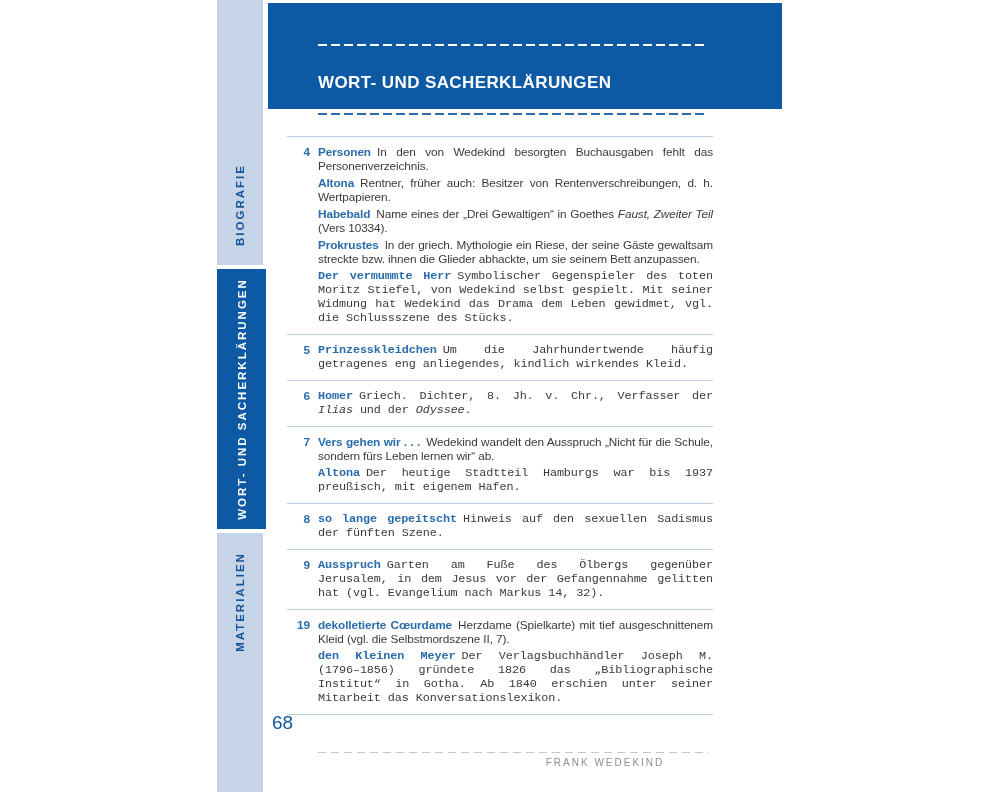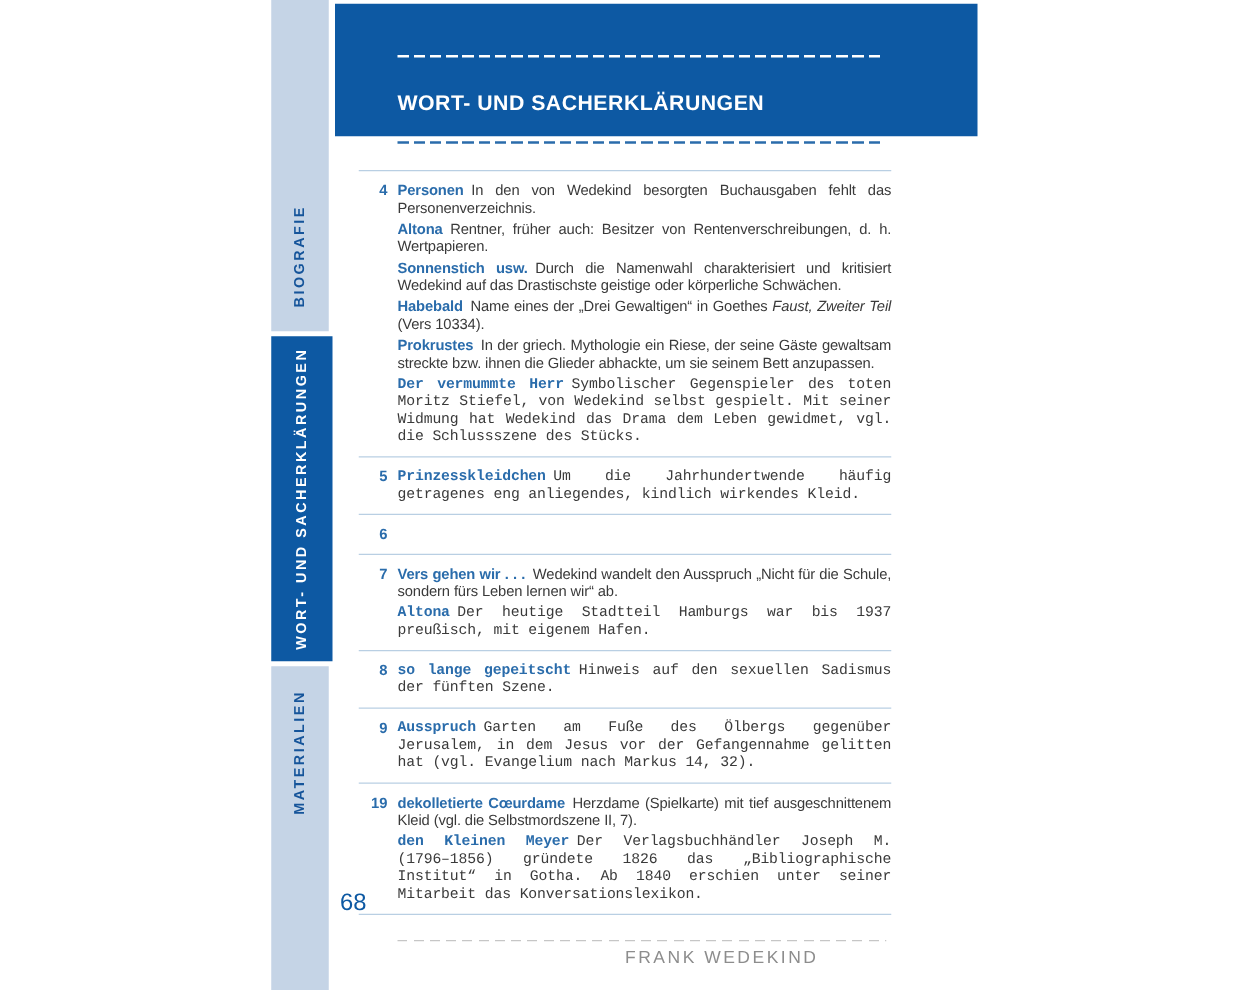--- a/index.html
+++ b/index.html
@@ -82,22 +82,22 @@
   
   .footer-dash{
     position:absolute;left:318px;top:752px;width:391px;height:1px;
     background:repeating-linear-gradient(90deg,#c6c6c6 0 8px,transparent 8px 13px);
   }
   .page-num{
     position:absolute;left:272px;top:712px;
     color:var(--brand);font-weight:normal;font-size:19px;
   }
   .footer-author{
-    position:absolute;left:500px;top:757px;width:210px;text-align:left;
-    color:#8d8d8d;font-size:14px;letter-spacing:2px;
+    position:absolute;left:500px;top:757px;width:210px;text-align:center;
+    color:#8d8d8d;font-size:10px;letter-spacing:2px;
   }
 </style>
 </head>
 <body>
 
 <nav id="sidebar">
   <div class="tab">
     <span class="vtext">BIOGRAFIE</span>
   </div>
 
@@ -117,39 +117,41 @@
 <div class="dash blue-dash"></div>
 
 <main class="content" id="entries">
   <section class="group">
     <div class="num">4</div>
     <div class="items">
   <p><span class="term">Personen</span><span class="expl">In den von Wedekind besorgten Buchausgaben fehlt das Personenver­zeichnis.</span></p>
 
   <p><span class="term">Altona</span><span class="expl">Rentner, früher auch: Besitzer von Rentenverschreibungen, d. h. Wert­papieren.</span></p>
 
-  <p><span class="term">Sonnenstich usw.</span><span class="expl">Durch die Namenwahl charakterisiert und kritisiert Wedekind auf das Drastischste geistige oder körperliche Schwächen.</span></p>
 
   <p><span class="term">Habebald</span><span class="expl">Name eines der „Drei Gewaltigen“ in Goethes <i>Faust, Zweiter Teil</i> (Vers 10334).</span></p>
 
   <p><span class="term">Prokrustes</span><span class="expl">In der griech. Mythologie ein Riese, der seine Gäste gewaltsam streckte bzw. ihnen die Glieder abhackte, um sie seinem Bett anzupassen.</span></p>
 
   <p><span class="term">Der vermummte Herr</span><span class="expl">Symbolischer Gegenspieler des toten Moritz Stiefel, von Wedekind selbst gespielt. Mit seiner Widmung hat Wedekind das Drama dem Leben gewidmet, vgl. die Schlussszene des Stücks.</span></p>
 </div>
   </section>
 
   <section class="group">
     <div class="num">5</div>
     <div class="items">
   <p><span class="term">Prinzesskleidchen</span><span class="expl">Um die Jahrhundertwende häufig getragenes eng anliegen­des, kindlich wirkendes Kleid.</span></p>
 </div>
   </section>
 
   <section class="group">
     <div class="num">6</div>
+    <div class="items">
+  <p><span class="term">Homer</span><span class="expl">Griech. Dichter, 8. Jh. v. Chr., Verfasser der <i>Ilias</i> und der <i>Odyssee</i>.</span></p>
+</div>
   </section>
 
   <section class="group">
     <div class="num">7</div>
     <div class="items">
   <p><span class="term">Vers gehen wir . . .</span><span class="expl">Wedekind wandelt den Ausspruch „Nicht für die Schule, sondern fürs Leben lernen wir“ ab.</span></p>
 
   <p><span class="term">Altona</span><span class="expl">Der heutige Stadtteil Hamburgs war bis 1937 preußisch, mit eigenem Hafen.</span></p>
 
 </div>

